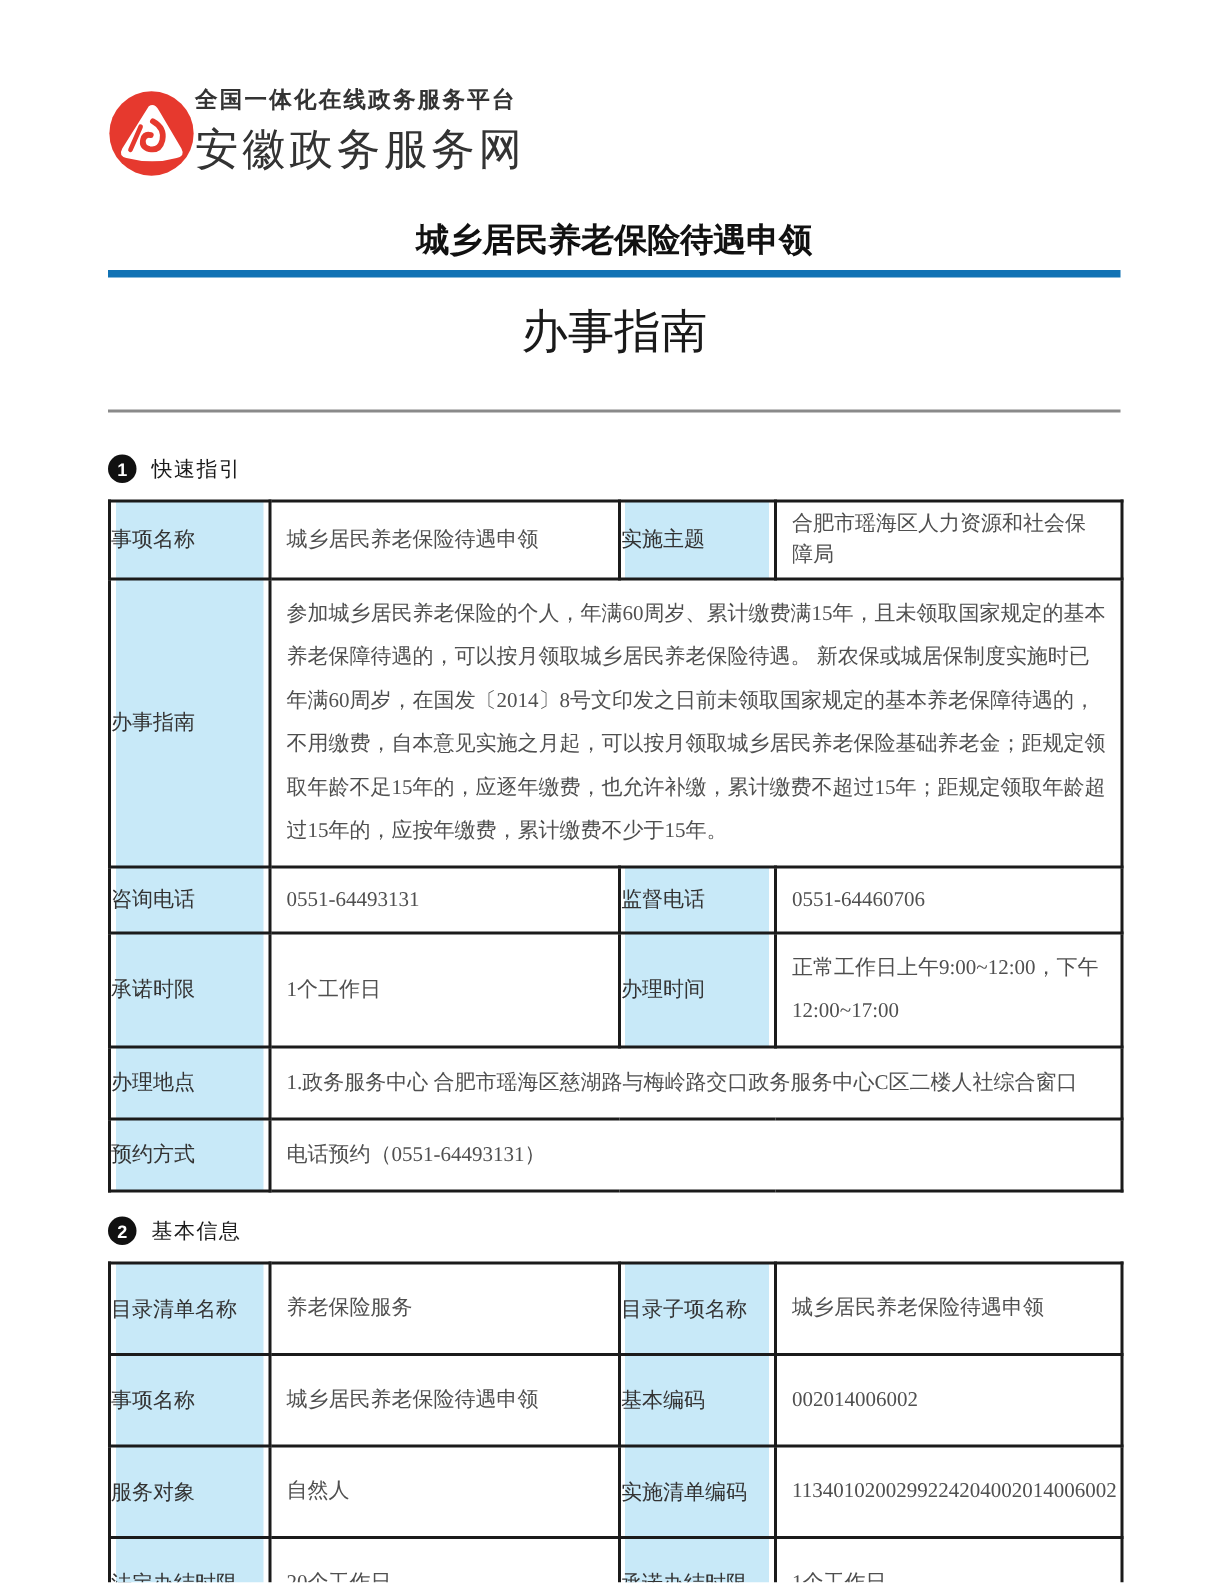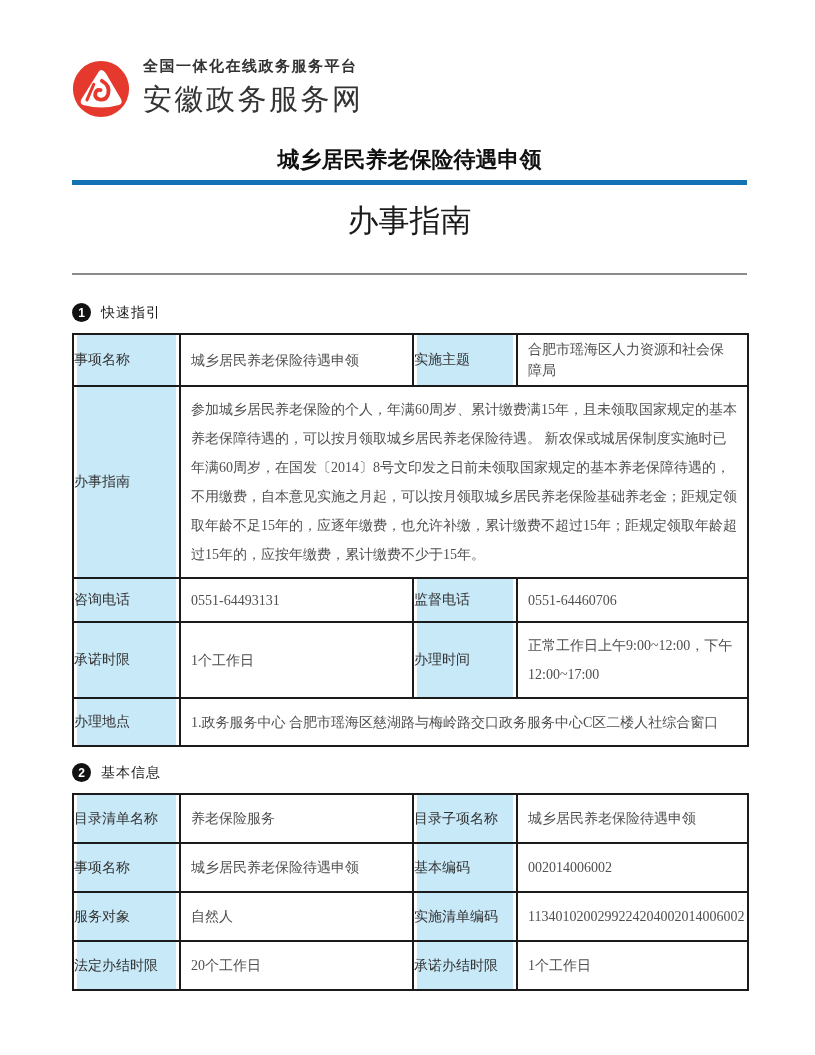--- a/index.html
+++ b/index.html
@@ -4,21 +4,21 @@
 <style>
   * { margin: 0; padding: 0; box-sizing: border-box; }
   body { background: #ffffff; font-family: "Liberation Serif", "DejaVu Serif", serif; }
   .page {
     position: relative; width: 815px; height: 1055px;
     background: #ffffff; overflow: hidden;
   }
   .content { width: 675px; margin-left: 72px; }
 
   
-  .brand { display: flex; align-items: center; gap: 13px; padding-top: 57px; }
+  .brand { display: flex; align-items: center; gap: 0; padding-top: 57px; }
   .brand-icon { width: 58px; height: 58px; flex: 0 0 auto; }
   .brand-lines { display: flex; flex-direction: column; justify-content: center; }
   .brand-platform {
     font-family: "Liberation Sans", "DejaVu Sans", sans-serif;
     font-size: 15px; font-weight: 700; letter-spacing: 1.5px; color: #333333;
   }
   .brand-site {
     font-family: "Liberation Sans", "DejaVu Sans", sans-serif;
     font-size: 29px; font-weight: 400; letter-spacing: 2.5px; color: #333333;
     margin-top: 4px;
@@ -55,21 +55,21 @@
       #c8e9f8 3px, #c8e9f8 calc(100% - 3px),
       #ffffff calc(100% - 3px), #ffffff 100%);
     color: #333333;
   }
   td.val { color: #4f4f4f; padding: 4px 10px; line-height: 21px; text-align: left; }
   td.val.tall { line-height: 29px; padding: 8px 10px; }
   tr.h44 td { height: 44px; }
   tr.h146 td { height: 146px; }
   tr.h70 td { height: 70px; }
   tr.h48 td { height: 48px; }
-  tr.h43 td { height: 49px; }
+  tr.h43 td { height: 61px; }
 </style>
 </head>
 <body>
 
 <div class="page">
   <div class="content">
 
     <div class="brand">
       <svg class="brand-icon" viewBox="0 0 64 64">
         <circle cx="32" cy="32" r="31" fill="#e6392e"></circle>
@@ -120,20 +120,24 @@
       <tr class="h70">
         <td class="lbl">承诺时限</td>
         <td class="val">1个工作日</td>
         <td class="lbl">办理时间</td>
         <td class="val tall">正常工作日上午9:00~12:00，下午12:00~17:00</td>
       </tr>
       <tr class="h48">
         <td class="lbl">办理地点</td>
         <td class="val" colspan="3">1.政务服务中心 合肥市瑶海区慈湖路与梅岭路交口政务服务中心C区二楼人社综合窗口</td>
       </tr>
+      <tr class="h48">
+        <td class="lbl">预约方式</td>
+        <td class="val" colspan="3">电话预约（0551-64493131）</td>
+      </tr>
     </tbody>
       </table>
 
     <div class="section-header second">
       <span class="sec-num">2</span>
       <span class="sec-title">基本信息</span>
     </div>
 
     <table>
       <colgroup>

